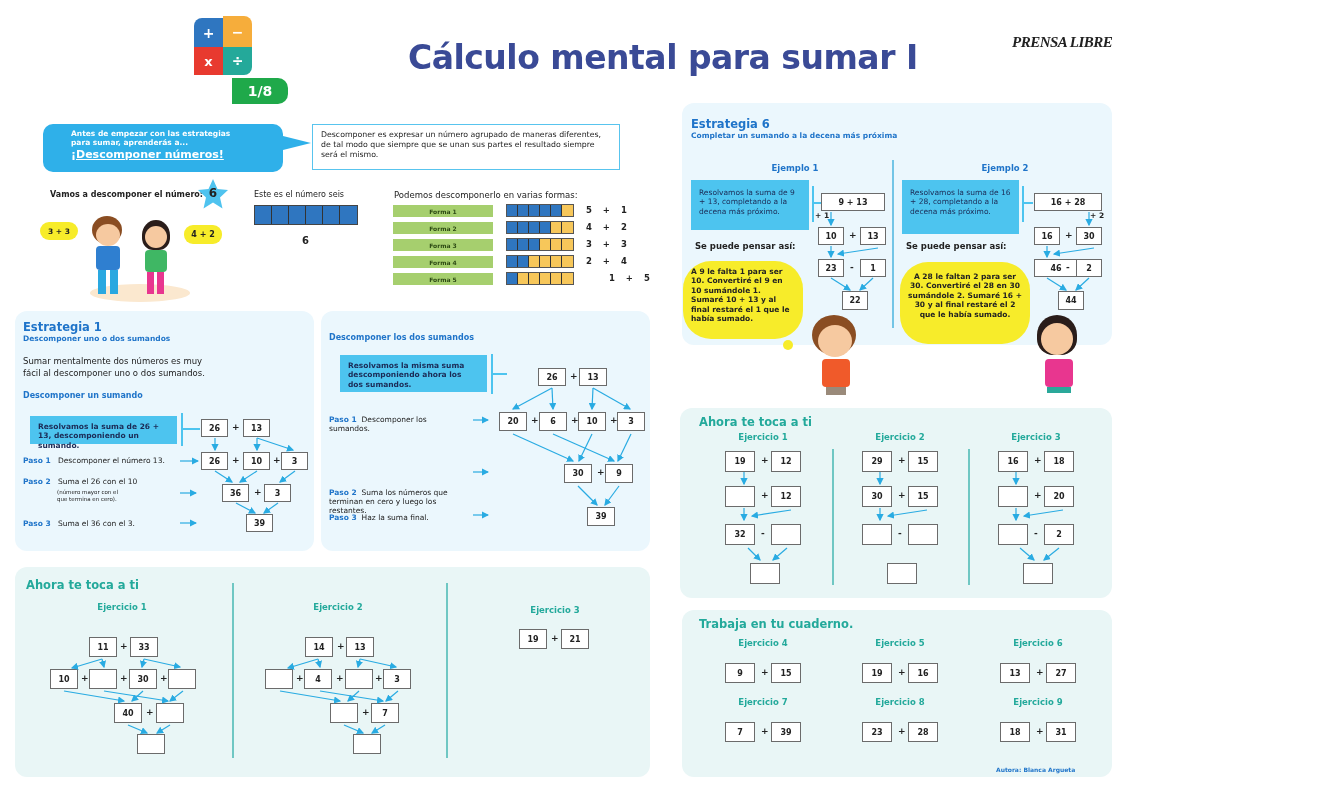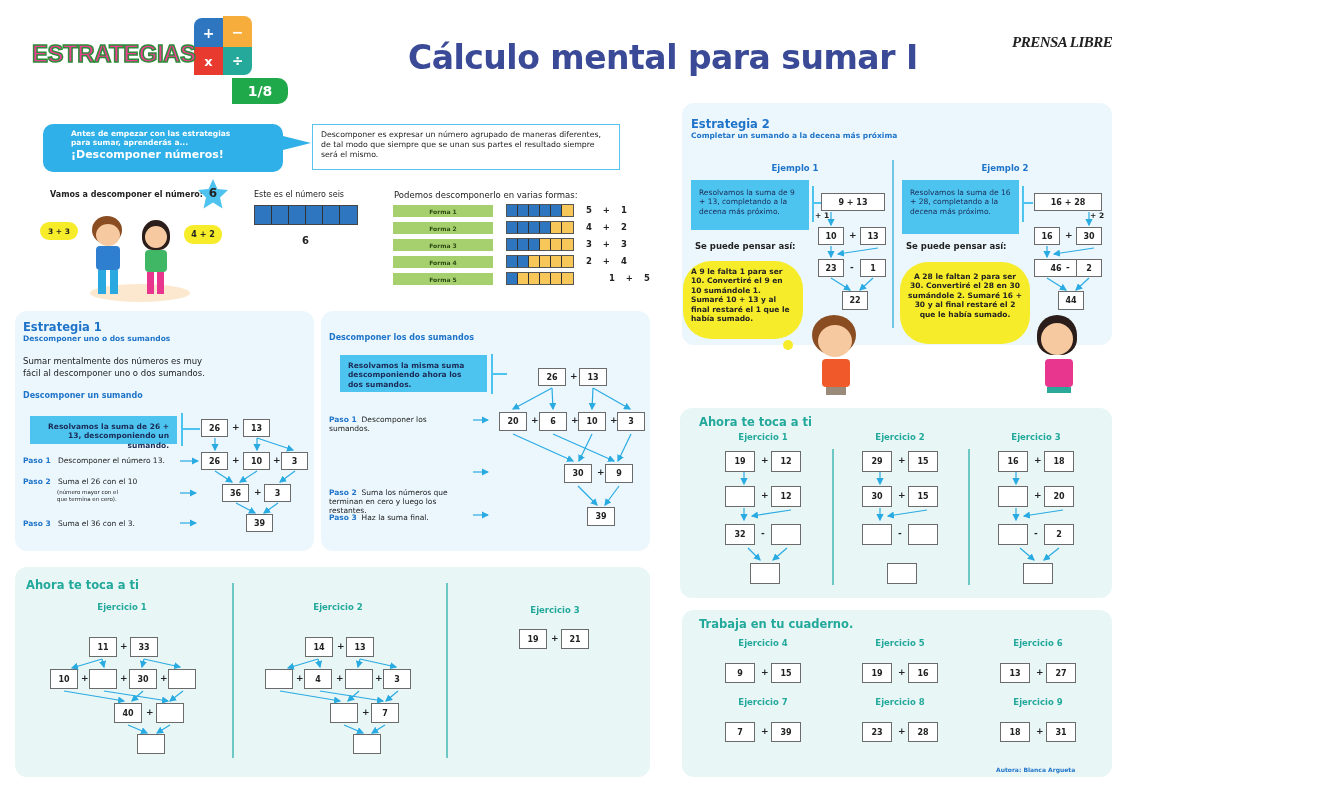--- a/index.html
+++ b/index.html
@@ -30,31 +30,30 @@
 </head>
 <body>
 
 <div class="abs" style="left:14px;top:16px;width:272px;height:96px;">
   <div class="abs" style="left:168px;top:0;width:72px;height:62px;">
     <div class="abs" style="left:12px;top:2px;width:29px;height:29px;background:#2f76c0;border-radius:8px 0 0 0;color:#fff;font-weight:bold;font-size:14px;display:flex;align-items:center;justify-content:center;">+</div>
     <div class="abs" style="left:41px;top:0;width:29px;height:31px;background:#f6ad3b;border-radius:0 8px 0 0;color:#fff;font-weight:bold;font-size:14px;display:flex;align-items:center;justify-content:center;">−</div>
     <div class="abs" style="left:12px;top:31px;width:29px;height:28px;background:#e83a2f;color:#fff;font-weight:bold;font-size:13px;display:flex;align-items:center;justify-content:center;">x</div>
     <div class="abs" style="left:41px;top:31px;width:29px;height:28px;background:#24a99a;border-radius:0 0 8px 0;color:#fff;font-weight:bold;font-size:14px;display:flex;align-items:center;justify-content:center;">÷</div>
   </div>
-  <div class="abs" style="left:18px;top:24px;font-family:'Liberation Sans',sans-serif;font-size:24px;font-weight:bold;color:#ec3d8e;letter-spacing:-0.5px;-webkit-text-stroke:1.5px #2c8c3a;">ESTRATEGIAS</div>
   <div class="abs" style="left:218px;top:62px;width:56px;height:26px;background:#1fa94a;border-radius:0 10px 10px 0;color:#fff;font-size:14px;font-weight:bold;display:flex;align-items:center;justify-content:center;">1/8</div>
 </div>
 
 <div class="abs" style="left:408px;top:38px;font-family:'DejaVu Sans',sans-serif;font-size:33px;font-weight:bold;color:#3a4a96;letter-spacing:-0.5px;">Cálculo mental para sumar I</div>
 <div class="abs" style="left:1012px;top:34px;font-family:'Liberation Serif',serif;font-size:15px;font-weight:bold;font-style:italic;color:#222;letter-spacing:-0.5px;">PRENSA LIBRE</div>
 
 <div class="abs" style="left:43px;top:124px;width:240px;height:48px;background:#2fb0e9;border-radius:10px;padding:5px 0 0 28px;color:#fff;font-weight:bold;">
   <div style="font-size:7.5px;line-height:1.25;">Antes de empezar con las estrategias</div>
   <div style="font-size:7.5px;line-height:1.25;">para sumar, aprenderás a...</div>
-  <div style="font-size:11px;line-height:1.3;">¡Descomponer números!</div>
+  <div style="font-size:11px;line-height:1.3;text-decoration:underline;">¡Descomponer números!</div>
 </div>
 <div class="abs" style="left:283px;top:136px;width:0;height:0;border-top:7px solid transparent;border-bottom:7px solid transparent;border-left:28px solid #2fb0e9;"></div>
 <div class="abs" style="left:312px;top:124px;width:308px;height:46px;border:1.5px solid #58c4ee;padding:5px 8px;font-size:7.8px;line-height:1.3;color:#222;">Descomponer es expresar un número agrupado de maneras diferentes, de tal modo que siempre que se unan sus partes el resultado siempre será el mismo.</div>
 
 <div class="abs" style="left:50px;top:190px;font-size:8px;font-weight:bold;">Vamos a descomponer el número:</div>
 <div class="abs" style="left:197px;top:178px;width:32px;height:32px;">
   <svg width="32" height="32" viewBox="0 0 32 32">
       <polygon points="16,1 20.5,11 31,12 23,19.5 25.5,30.5 16,24.5 6.5,30.5 9,19.5 1,12 11.5,11" fill="#4fc3ef"></polygon>
     </svg>
   <div class="abs" style="left:0;top:8px;width:32px;text-align:center;font-size:12px;font-weight:bold;">6</div>
@@ -140,21 +139,21 @@
     </div>
     <div class="eq" style="left: 586px; top: 273px; margin-left: 23px;">1 + 5</div>
   </div>
 
 <div class="panel light" style="left:15px;top:311px;width:299px;height:240px;"></div>
 <div class="abs hdr-blue" style="left:23px;top:320px;font-size:11.5px;">Estrategia 1</div>
 <div class="abs hdr-blue" style="left:23px;top:334px;font-size:7.5px;">Descomponer uno o dos sumandos</div>
 <div class="abs" style="left:23px;top:356px;font-size:8.5px;">Sumar mentalmente dos números es muy</div>
 <div class="abs" style="left:23px;top:368px;font-size:8.5px;">fácil al descomponer uno o  dos sumandos.</div>
 <div class="abs hdr-blue" style="left:23px;top:391px;font-size:8px;">Descomponer un sumando</div>
-<div class="note-blue" style="left:30px;top:416px;width:147px;height:28px;text-align:right;">Resolvamos la suma de 26 + 13, descomponiendo un sumando.</div>
+<div class="note-blue" style="left:30px;top:416px;width:147px;height:28px;">Resolvamos la suma de 26 + 13, descomponiendo un sumando.</div>
 <div class="abs" style="left:181px;top:413px;width:1.5px;height:33px;background:#4dc4ef;"></div>
 <div class="abs" style="left:182px;top:428px;width:18px;height:1.5px;background:#4dc4ef;"></div>
 
 <div class="step-label" style="left:23px;top:456px;"><b>Paso 1</b>&nbsp;&nbsp;&nbsp;<span>Descomponer el número 13.</span></div>
 <div class="step-label" style="left:23px;top:477px;"><b>Paso 2</b>&nbsp;&nbsp;&nbsp;<span>Suma el 26 con el 10</span></div>
 <div class="step-label" style="left:57px;top:489px;font-size:5.5px;width:70px;">(número mayor con el que termina en cero).</div>
 <div class="step-label" style="left:23px;top:519px;"><b>Paso 3</b>&nbsp;&nbsp;&nbsp;<span>Suma el 36 con el 3.</span></div>
 
 <div class="box" style="left:201px;top:419px;width:27px;height:18px;">26</div>
 <div class="op" style="left:232px;top:422px;">+</div>
@@ -230,21 +229,21 @@
 <div class="box" style="left:330px;top:703px;width:28px;height:20px;"></div>
 <div class="op" style="left:362px;top:707px;">+</div>
 <div class="box" style="left:371px;top:703px;width:28px;height:20px;">7</div>
 <div class="box" style="left:353px;top:734px;width:28px;height:20px;"></div>
 
 <div class="box" style="left:519px;top:629px;width:28px;height:20px;">19</div>
 <div class="op" style="left:551px;top:633px;">+</div>
 <div class="box" style="left:561px;top:629px;width:28px;height:20px;">21</div>
 
 <div class="panel light" style="left:682px;top:103px;width:430px;height:242px;"></div>
-<div class="abs hdr-blue" style="left:691px;top:117px;font-size:11.5px;">Estrategia 2</div>
+<div class="abs hdr-blue" style="left:691px;top:117px;font-size:11.5px;">Estrategia 6</div>
 <div class="abs hdr-blue" style="left:691px;top:131px;font-size:7.5px;">Completar un sumando a la decena más próxima</div>
 <div class="vline" style="left:892px;top:160px;height:168px;background:#73c5e6;"></div>
 
 <div class="ex-title" style="left:745px;top:163px;width:100px;color:#1f74c9;">Ejemplo 1</div>
 <div class="ex-title" style="left:955px;top:163px;width:100px;color:#1f74c9;">Ejemplo 2</div>
 
 <div class="note-blue" style="left:691px;top:180px;width:118px;height:50px;font-weight:normal;padding-top:8px;">Resolvamos la suma de 9 + 13, completando a la decena más próximo.</div>
 <div class="note-blue" style="left:902px;top:180px;width:117px;height:54px;font-weight:normal;padding-top:8px;">Resolvamos la suma de 16 + 28, completando a la decena más próximo.</div>
 <div class="abs" style="left:812px;top:186px;width:1.5px;height:36px;background:#4dc4ef;"></div>
 <div class="abs" style="left:813px;top:202px;width:8px;height:1.5px;background:#4dc4ef;"></div>

